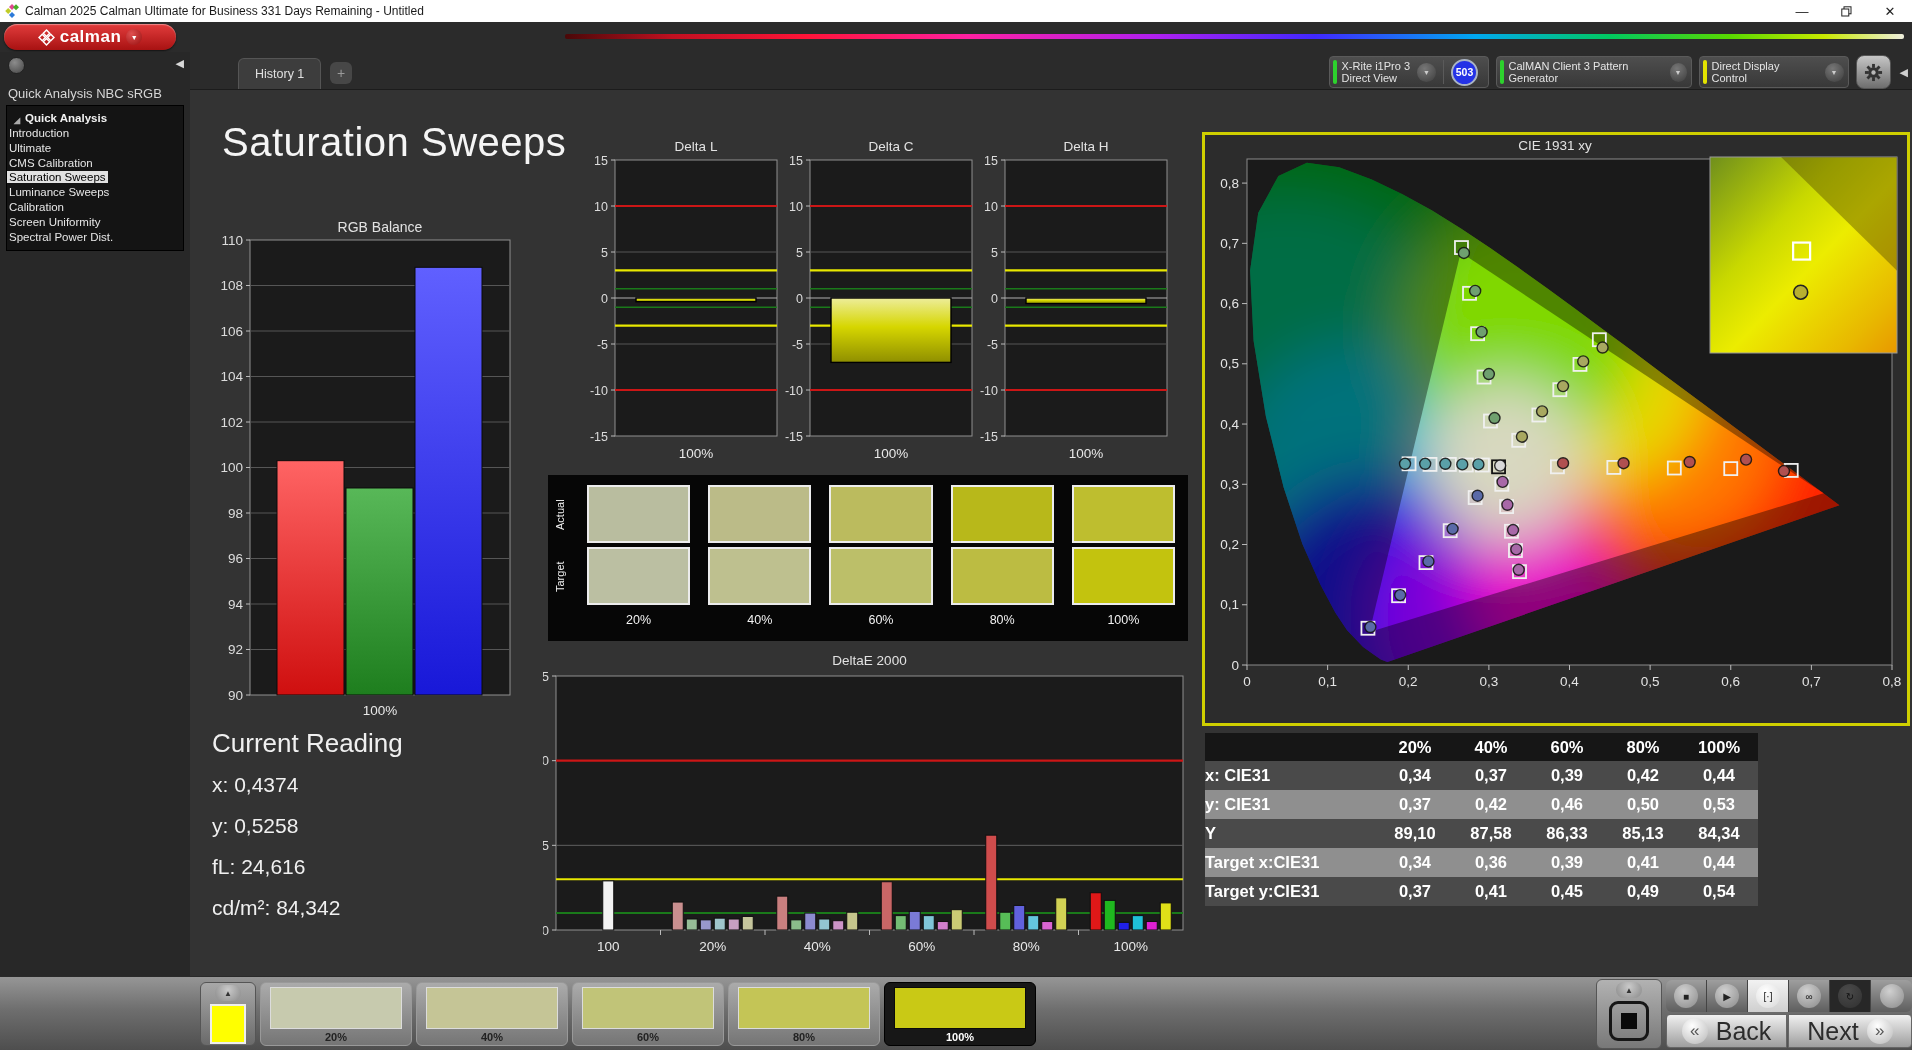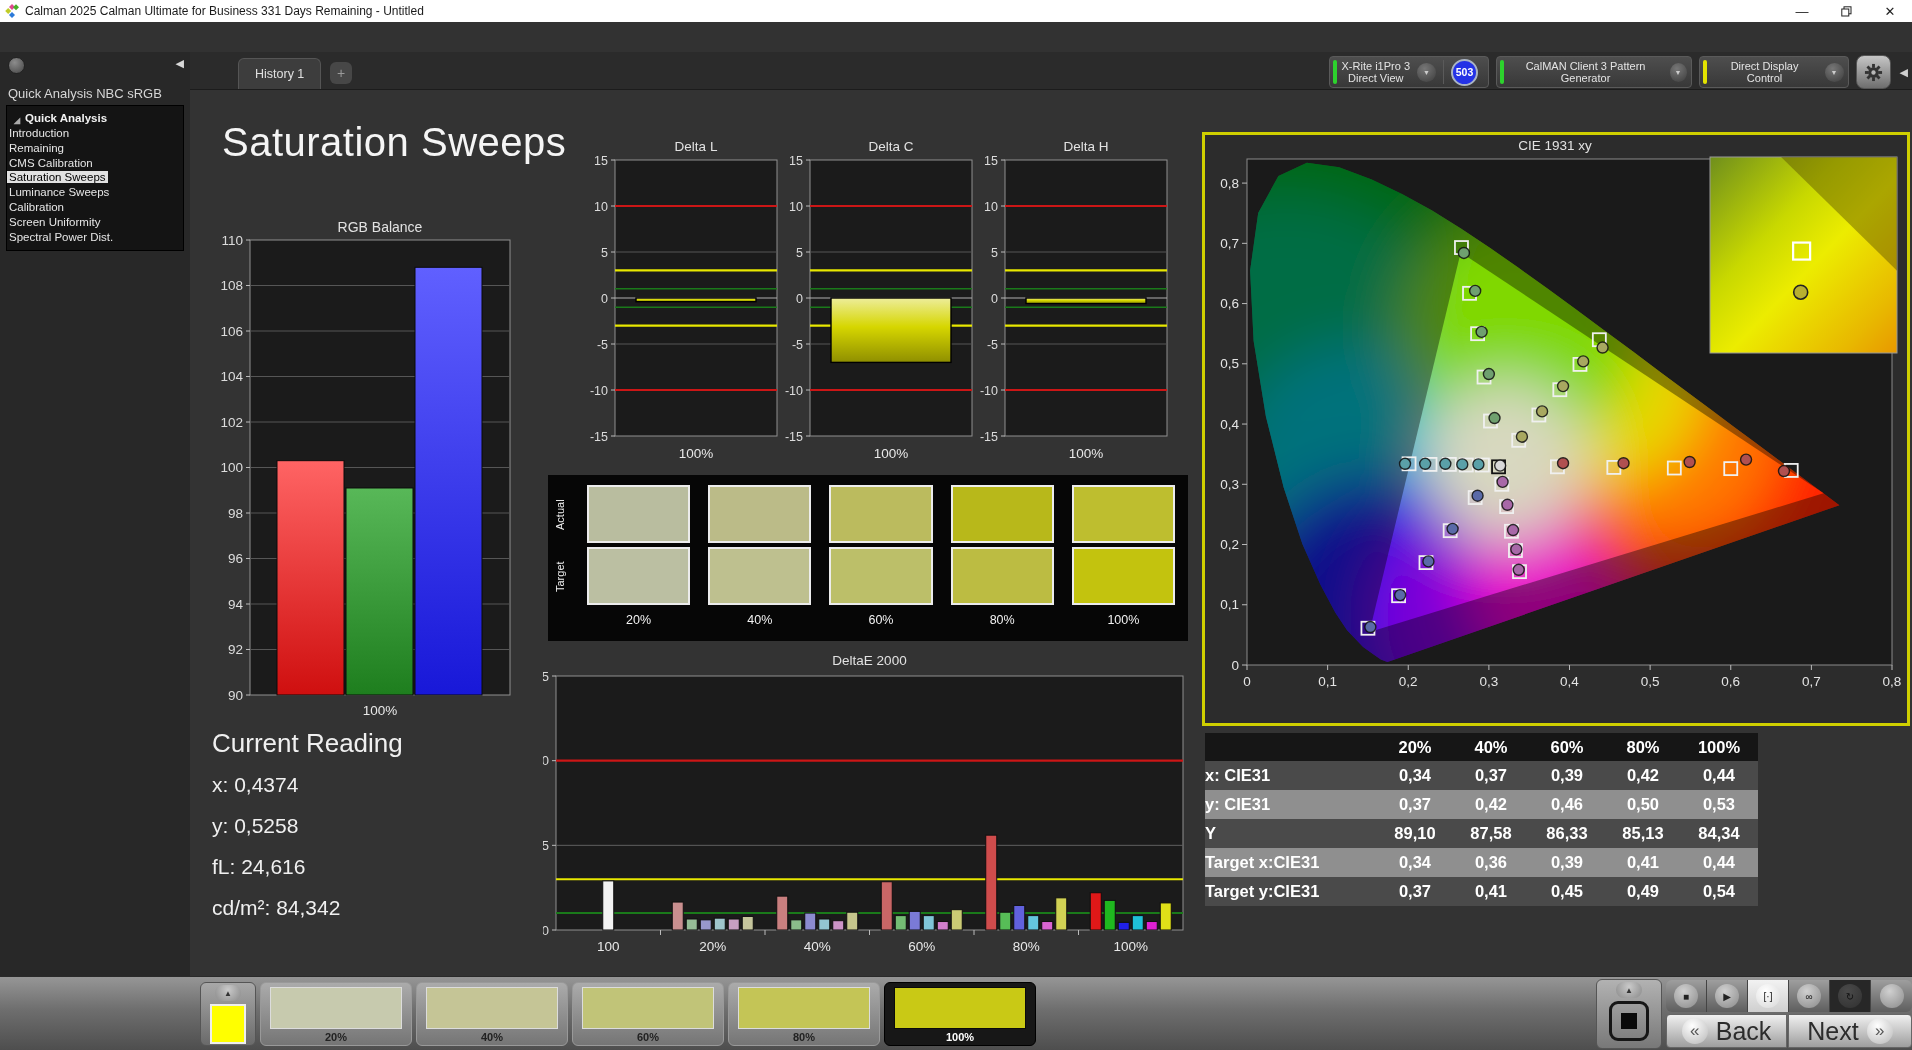--- a/index.html
+++ b/index.html
@@ -23,21 +23,21 @@
     display:flex;align-items:center;justify-content:center;color:#fff;font-size:7px;}
   .rainbow{position:absolute;left:565px;right:8px;top:12px;height:5px;border-radius:2px;
     background:linear-gradient(90deg,#4a0808 0%,#c01020 8%,#ff1438 18%,#ff20a0 30%,#b020f0 44%,#4028ff 56%,#00a8f0 68%,#00c860 78%,#58d800 87%,#c8e800 94%,#eeeedd 100%);}
 
   
   .toolbar{position:absolute;left:190px;top:52px;right:0;height:38px;background:#2b2b2b;border-bottom:1px solid #1c1c1c;}
   .tab{position:absolute;left:48px;bottom:0;height:31px;padding:0 16px;background:#3d3d3d;border:1px solid #555;border-bottom:none;
     border-radius:6px 6px 0 0;color:#e0e0e0;font-size:12.5px;display:flex;align-items:center;}
   .tab-add{position:absolute;left:140px;bottom:5px;width:22px;height:22px;border-radius:6px;background:#474747;color:#9a9a9a;
     display:flex;align-items:center;justify-content:center;font-size:14px;}
-  .tb-right{position:absolute;right:2px;top:3px;display:flex;align-items:center;gap:7px;text-align:center;}
+  .tb-right{position:absolute;right:2px;top:3px;display:flex;align-items:center;gap:7px;}
   .dropdown{position:relative;height:32px;border-radius:4px;background:linear-gradient(#4e4e4e,#383838);
     border:1px solid #5a5a5a;display:flex;align-items:center;padding:0 4px 0 12px;}
   .status-bar{position:absolute;left:3px;top:3px;bottom:3px;width:4px;border-radius:2px;}
   .dd-text{color:#e4e4e4;font-size:11px;line-height:12px;}
   .dd-arrow{width:19px;height:19px;border-radius:50%;background:radial-gradient(circle at 40% 30%,#777,#3c3c3c);
     color:#ccc;font-size:7px;display:flex;align-items:center;justify-content:center;margin-left:7px;}
   .dd-div{width:1px;height:24px;background:#5a5a5a;margin:0 7px;}
   .badge{width:27px;height:27px;border-radius:50%;background:#2432e6;border:2px solid #aab4c4;color:#fff;
     font-size:10.5px;font-weight:bold;display:flex;align-items:center;justify-content:center;}
   .gear-btn{width:35px;height:34px;border-radius:8px;background:linear-gradient(#c6c6c6,#6e6e6e);
@@ -143,20 +143,35 @@
       <span class="win-btn">
         <svg width="11" height="11" viewBox="0 0 11 11">
             <rect x="3" y="0.8" width="7" height="7" fill="none" stroke="#222"></rect>
             <rect x="0.8" y="3" width="7" height="7" fill="#fff" stroke="#222"></rect>
           </svg>
       </span>
       <span class="win-btn">✕</span>
     </span>
   </div>
 
+  <div class="logobar">
+    <div class="logo-btn">
+      <svg width="17" height="17" viewBox="0 0 16 16">
+        <g fill="none" stroke="#fff" stroke-width="1.4">
+          <path d="M8 1 L11 4 L8 7 L5 4 Z"></path>
+            <path d="M12 5 L15 8 L12 11 L9 8 Z"></path>
+          <path d="M8 9 L11 12 L8 15 L5 12 Z"></path>
+            <path d="M4 5 L7 8 L4 11 L1 8 Z"></path>
+        </g>
+      </svg>
+      <span class="logo-text">calman</span>
+      <span class="logo-dd">▼</span>
+    </div>
+    <div class="rainbow"></div>
+  </div>
 
   <div class="toolbar">
     <div class="tab">
         <span>History 1</span>
       </div>
     <div class="tab-add">
         <span>+</span>
       </div>
     <div class="tb-right">
       <div class="dropdown" style="width:160px">
@@ -204,21 +219,21 @@
       <div class="sb-collapse">◀</div>
     </div>
     <div class="sb-header">Quick Analysis NBC sRGB</div>
     <div class="tree">
       <div class="tree-root">
         <span class="tri">◢</span>
         <span>Quick Analysis</span>
       </div>
       <div id="tree-items">
           <div class="tree-item"><span>Introduction</span></div>
-          <div class="tree-item"><span>Remaining</span></div>
+          <div class="tree-item"><span>Ultimate</span></div>
           <div class="tree-item"><span>CMS Calibration</span></div>
           <div class="tree-item sel"><span>Saturation Sweeps</span></div>
           <div class="tree-item"><span>Luminance Sweeps</span></div>
           <div class="tree-item"><span>Calibration</span></div>
           <div class="tree-item"><span>Screen Uniformity</span></div>
           <div class="tree-item"><span>Spectral Power Dist.</span></div>
         </div>
     </div>
   </div>
 

